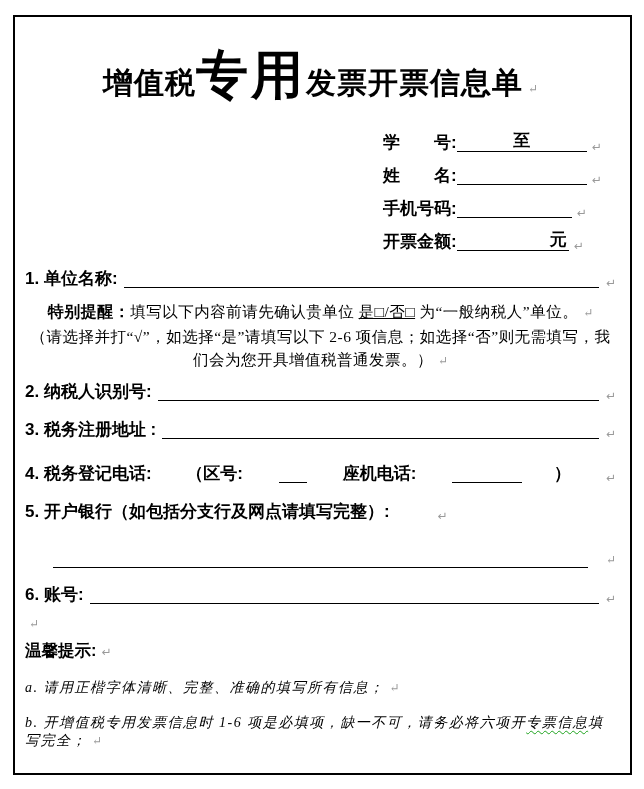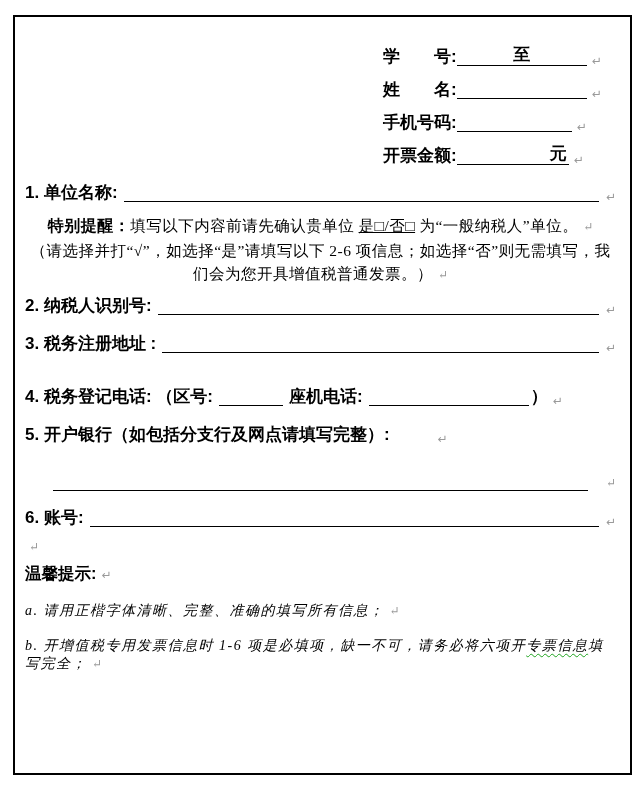--- a/index.html
+++ b/index.html
@@ -35,21 +35,21 @@
   .blank-phone  { width:115px; }
   .blank-amount { width:112px; text-align:right; padding-right:2px; }
 
   
   .section-row { display:flex; align-items:flex-end; font-weight:bold; font-size:17px;
                  font-family:"Liberation Sans","DejaVu Sans",sans-serif; white-space:pre; }
   .fill { flex:1; border-bottom:1.5px solid #000; height:14px; margin:0 2px 2px 6px; }
   .row-s1 { margin-top:14px; }
   .row-s2 { margin-top:7px; }
   .row-s3 { margin-top:15px; }
-  .row-s4 { margin-top:30px; }
+  .row-s4 { margin-top:21px;gap:30px; }
   .row-s5 { margin-top:15px;gap:43px; }
   .row-s6 { margin-top:15px; }
   .blank-area  { width:64px;  border-bottom:1.5px solid #000; margin:0 6px 2px 6px; height:14px; }
   .blank-tel   { width:160px; border-bottom:1.5px solid #000; margin:0 2px 2px 6px; height:14px; }
 
   
   .reminder { font-size:15.5px; line-height:23px; margin-top:10px; letter-spacing:0.5px;text-align:center; }
   .reminder-bold { font-weight:bold; font-size:16px;
                    font-family:"Liberation Sans","DejaVu Sans",sans-serif; }
   .choice { text-decoration:underline; white-space:pre; }
@@ -67,20 +67,21 @@
   .tip-item { font-size:14px; font-style:italic; letter-spacing:1.5px; margin-top:17px; }
   .wavy { text-decoration:underline; text-decoration-style:wavy;
           text-decoration-color:#1fa31f; text-decoration-thickness:1px; text-underline-offset:3px; }
 </style>
 </head>
 <body>
 
 <div class="sheet">
 
 
+  <div class="title-line"><span class="title-pre">增值税</span><span class="title-big">专用</span><span class="title-post">发票开票信息单</span><span class="pilcrow">↵</span></div>
 
   <div class="student-block">
     <div class="student-row">
       <span class="student-label">学　　号:</span>
       <span class="blank blank-id">至</span>
       <span class="pilcrow">↵</span>
     </div>
     <div class="student-row">
       <span class="student-label">姓　　名:</span>
       <span class="blank blank-name"></span>

